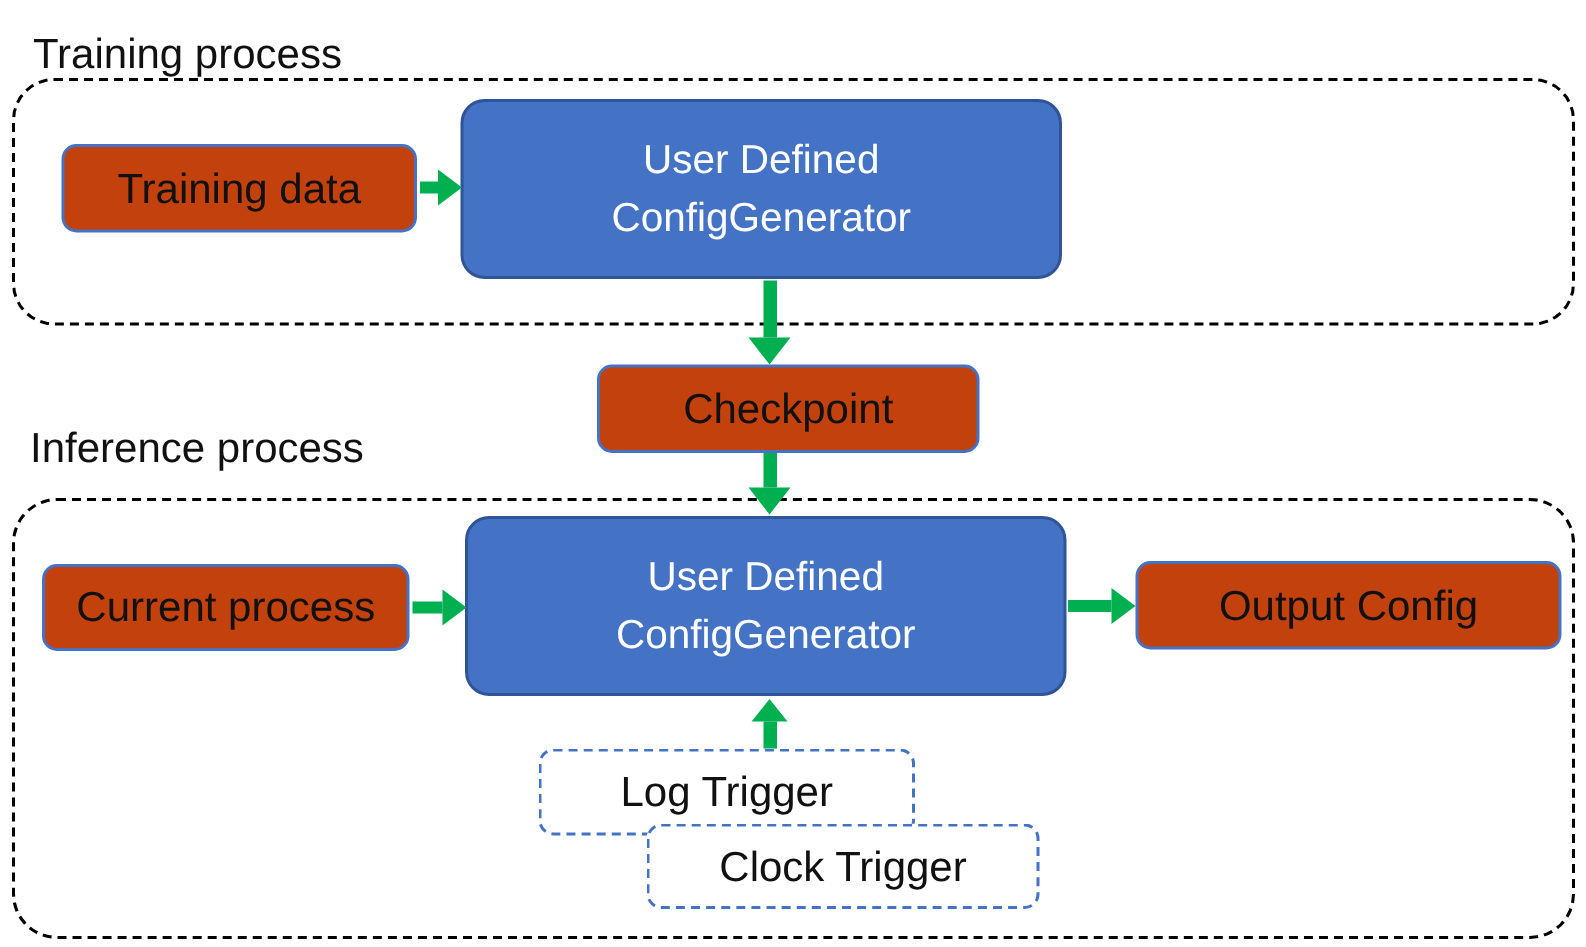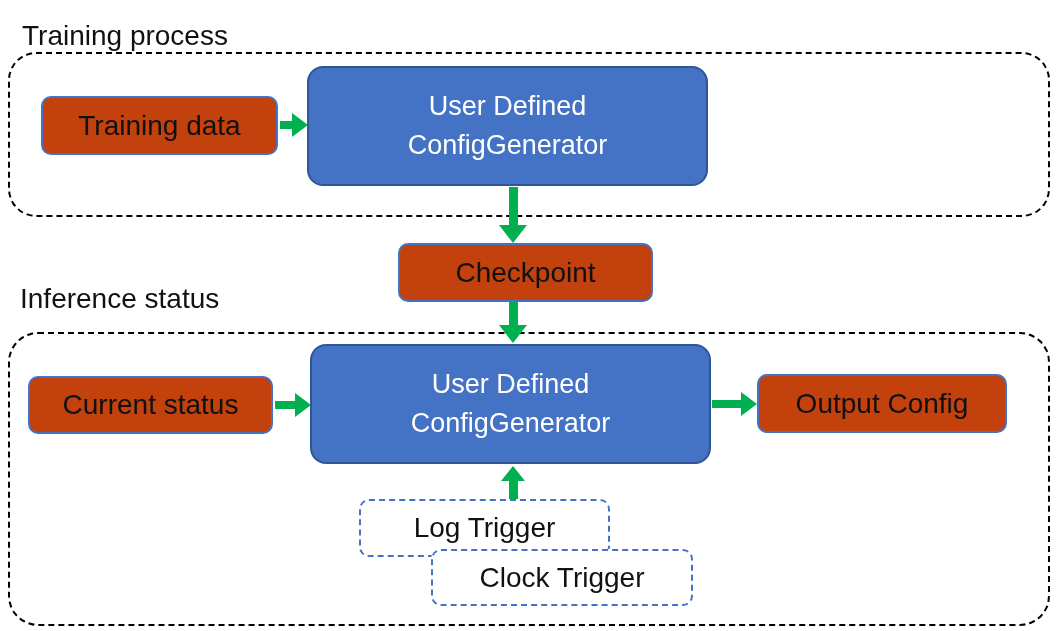--- a/index.html
+++ b/index.html
@@ -136,42 +136,42 @@
     <div class="head-down"></div>
   </div>
 
   <div class="white-box" style="left:398px;top:243px;width:255px;height:59px;z-index:4;">Checkpoint</div>
 
   <div class="varrow" style="left:499px;top:302px;height:41px;">
     <div class="shaft"></div>
     <div class="head-down"></div>
   </div>
 
-  <div class="section-title" style="left:20px;top:283px;">Inference status</div>
+  <div class="section-title" style="left:20px;top:283px;">Inference process</div>
 
   <div class="dashed-region" style="left:8px;top:332px;width:1042px;height:294px;border-radius:30px;"></div>
 
-  <div class="white-box" style="left:28px;top:376px;width:245px;height:58px;">Current status</div>
+  <div class="white-box" style="left:28px;top:376px;width:245px;height:58px;">Current process</div>
 
   <div class="harrow" style="left:275px;top:393px;width:36px;">
     <div class="shaft"></div>
     <div class="head"></div>
   </div>
 
   <div class="blue-box" style="left:310px;top:344px;width:401px;height:120px;">
     <span>User Defined</span>
     <span>ConfigGenerator</span>
   </div>
 
   <div class="harrow" style="left:712px;top:392px;width:45px;">
     <div class="shaft"></div>
     <div class="head"></div>
   </div>
 
-  <div class="white-box" style="left:757px;top:374px;width:250px;height:59px;">Output Config</div>
+  <div class="white-box" style="left:757px;top:374px;width:284px;height:59px;">Output Config</div>
 
   <div class="varrow" style="left:501px;top:466px;height:33px;width:24px;">
     <div class="head-up"></div>
     <div class="shaft"></div>
   </div>
 
   <div class="trigger-box" style="left:431px;top:549px;width:262px;height:57px;z-index:2;">Clock Trigger</div>
 
   <div class="trigger-box" style="left:359px;top:499px;width:251px;height:58px;z-index:1;">Log Trigger</div>
 

